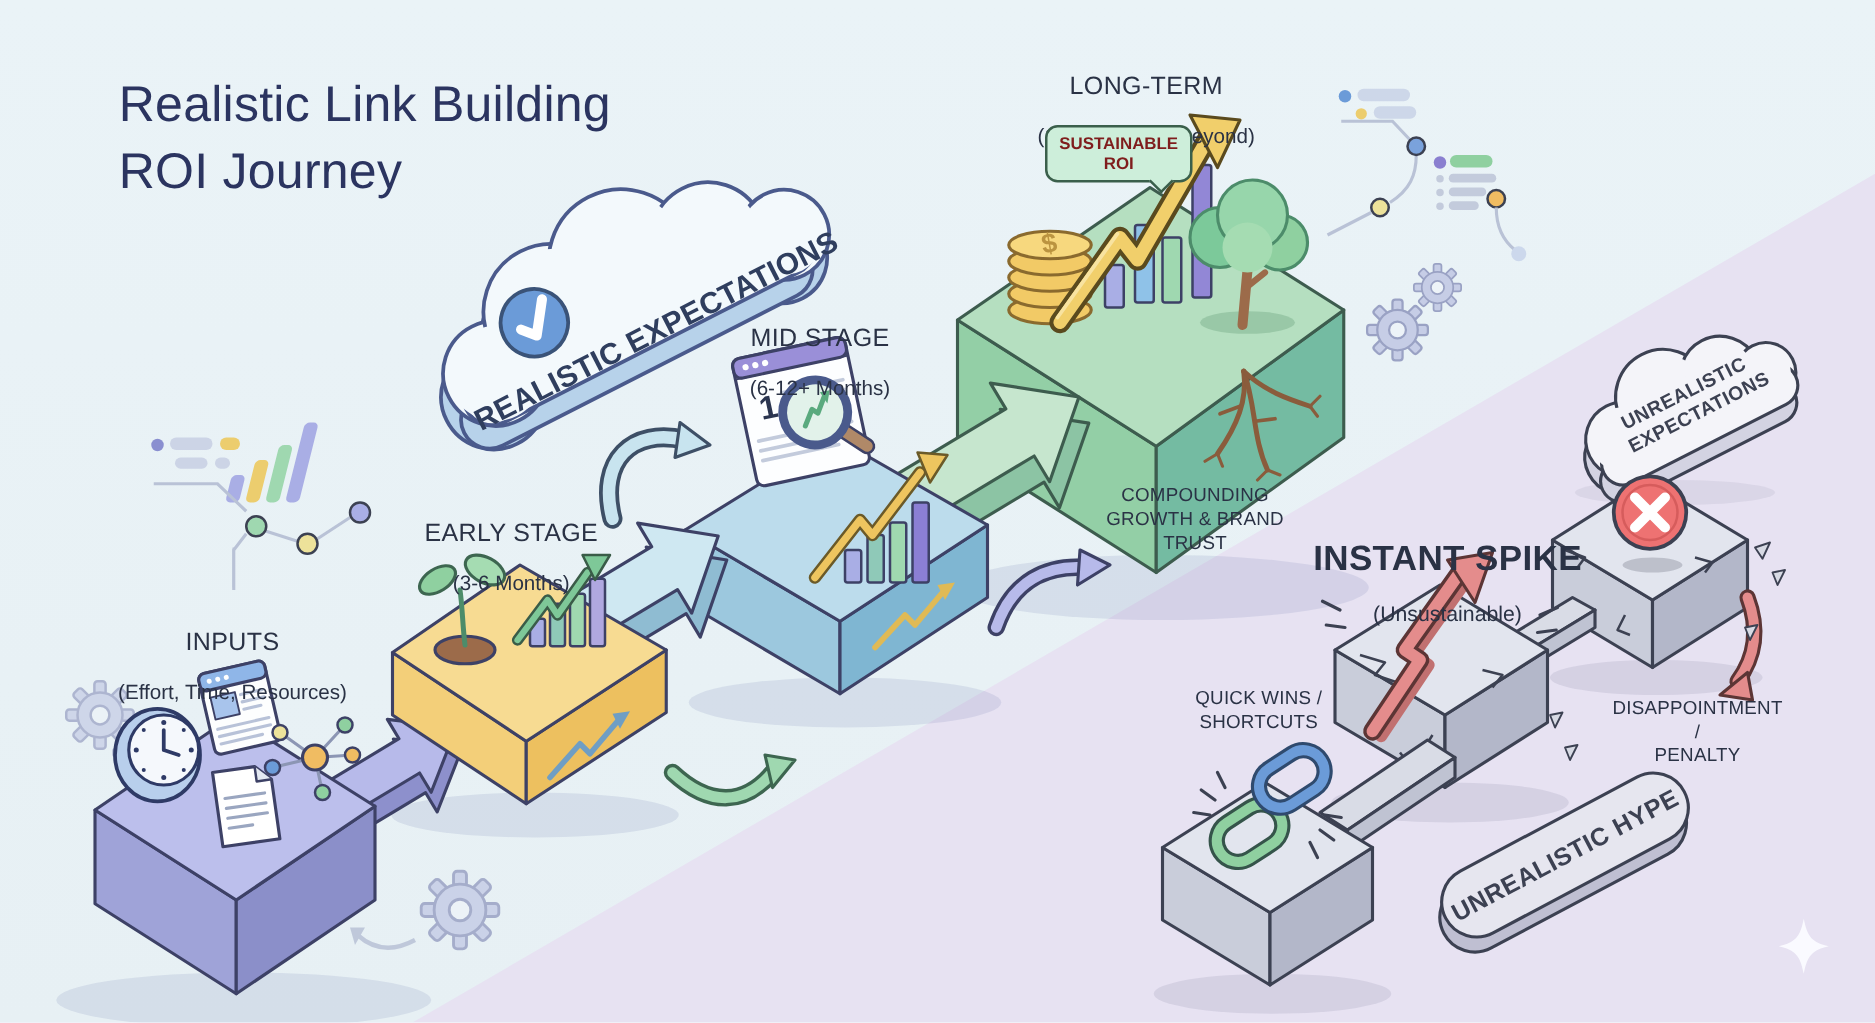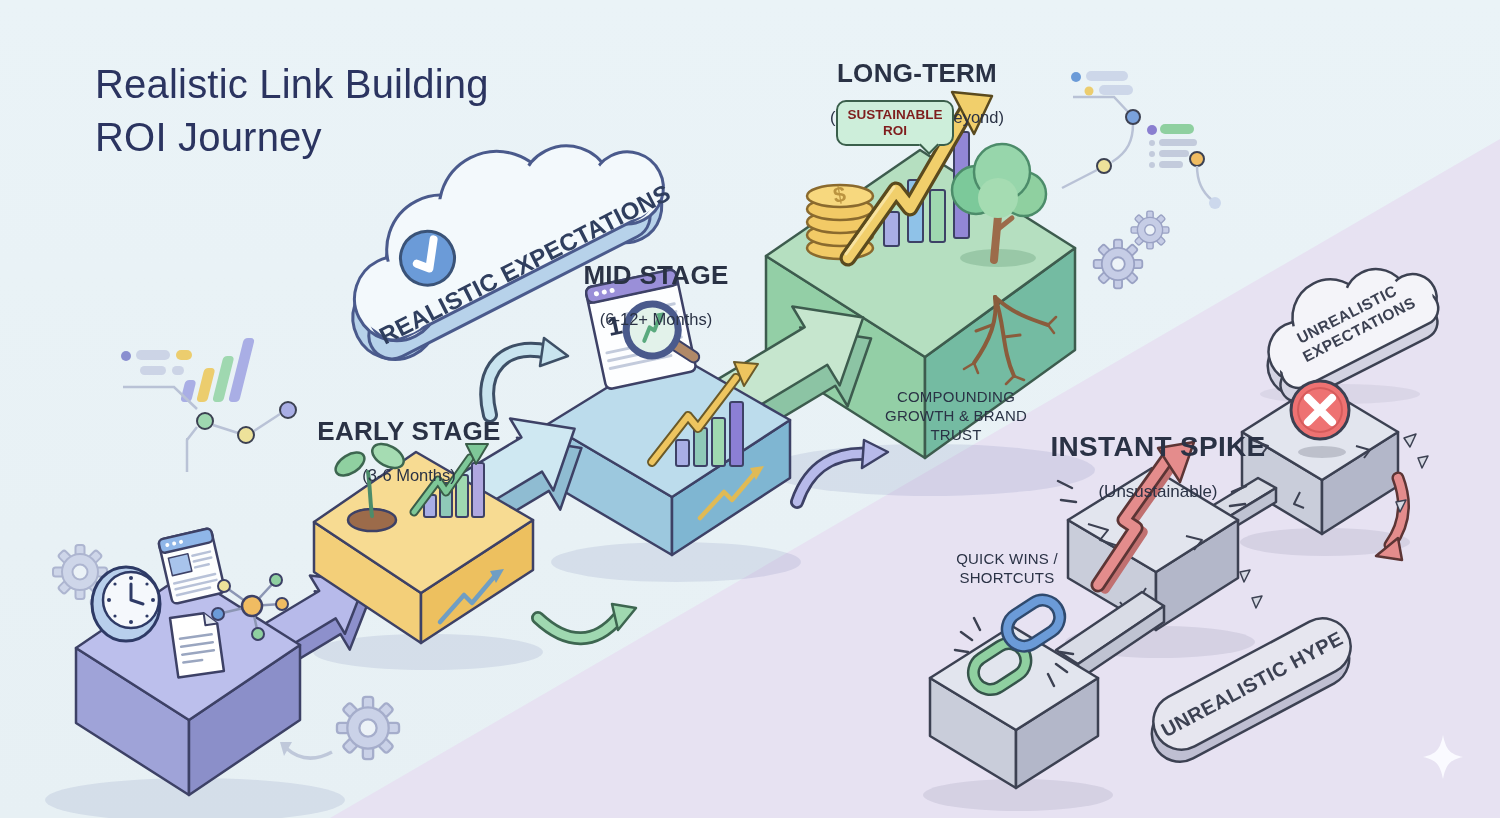--- a/index.html
+++ b/index.html
@@ -2,21 +2,21 @@
 <html><head>
 <meta charset="utf-8">
 <style>
   html,body{margin:0;padding:0;}
   body{font-family:"Liberation Sans",sans-serif;}
   .canvas{position:relative;width:1500px;height:818px;overflow:hidden;background:linear-gradient(180deg,#eaf3f7 0%,#e7f0f4 100%);}
   .bg-hype{position:absolute;inset:0;background:#e7e2f2;clip-path:polygon(100% 17%,22% 100%,100% 100%);}
   .layer{position:absolute;left:0;top:0;}
   .main-title{position:absolute;left:75px;top:58px;font-size:40px;font-weight:400;color:#2b3460;line-height:53px;letter-spacing:.2px;z-index:4;margin-left:20px;}
   .label{position:absolute;transform:translateX(-50%);text-align:center;color:#2a3245;white-space:pre-line;z-index:4;}
-  .stage-title{font-weight:700;font-size:26px;letter-spacing:.3px;}
+  .stage-title{font-weight:400;font-size:20px;letter-spacing:.3px;}
   .stage-sub{font-size:16.5px;margin-top:1px;}
   .outcome{font-weight:400;font-size:15px;line-height:1.25;letter-spacing:.2px;}
   .neg-title{font-weight:700;font-size:28px;letter-spacing:.3px;}
   .neg-sub{font-size:17px;margin-top:1px;}
   .roi-badge{position:absolute;left:836px;top:100px;width:106px;background:#cdeeda;border:2.5px solid #3a5f4b;border-radius:10px;padding:5px 4px;font-weight:700;font-size:13.5px;line-height:1.2;color:#7f1d1d;text-align:center;white-space:pre-line;z-index:5;}
   .roi-badge::after{content:"";position:absolute;right:16px;bottom:-8px;width:12px;height:12px;background:#cdeeda;border-right:2.5px solid #3a5f4b;border-bottom:2.5px solid #3a5f4b;transform:rotate(45deg);}
   svg text{font-family:"Liberation Sans",sans-serif;}
 </style>
 </head>
 <body>
@@ -426,20 +426,24 @@
       <rect x="-108" y="-28" width="216" height="56" rx="28" fill="#e6e6ef" stroke="#3c4152" stroke-width="2.5"></rect>
       <text x="0" y="7" text-anchor="middle" font-size="20" font-weight="bold" fill="#3c4152" letter-spacing="0.5">UNREALISTIC HYPE</text>
     </g>
   </svg>
 
   <div class="main-title">
     <div>Realistic Link Building</div>
     <div>ROI Journey</div>
   </div>
 
+  <div class="label" style="left:186px;top:485px;">
+    <div class="stage-title">INPUTS</div>
+    <div class="stage-sub">(Effort, Time, Resources)</div>
+  </div>
 
   <div class="label" style="left:409px;top:398px;">
     <div class="stage-title">EARLY STAGE</div>
     <div class="stage-sub">(3-6 Months)</div>
   </div>
 
   <div class="label" style="left:656px;top:242px;">
     <div class="stage-title">MID STAGE</div>
     <div class="stage-sub">(6-12+ Months)</div>
   </div>
@@ -455,13 +459,15 @@
 
   <div class="roi-badge">SUSTAINABLE
 ROI</div>
 
   <div class="label" style="left:1158px;top:413px;">
     <div class="neg-title">INSTANT SPIKE</div>
     <div class="neg-sub">(Unsustainable)</div>
   </div>
   <div class="label outcome" style="left:1007px;top:550px;text-align:center;">QUICK WINS /
 SHORTCUTS</div>
+  <div class="label outcome" style="left:1358px;top:558px;">DISAPPOINTMENT /
+PENALTY</div>
 </div>
 
 </body></html>

